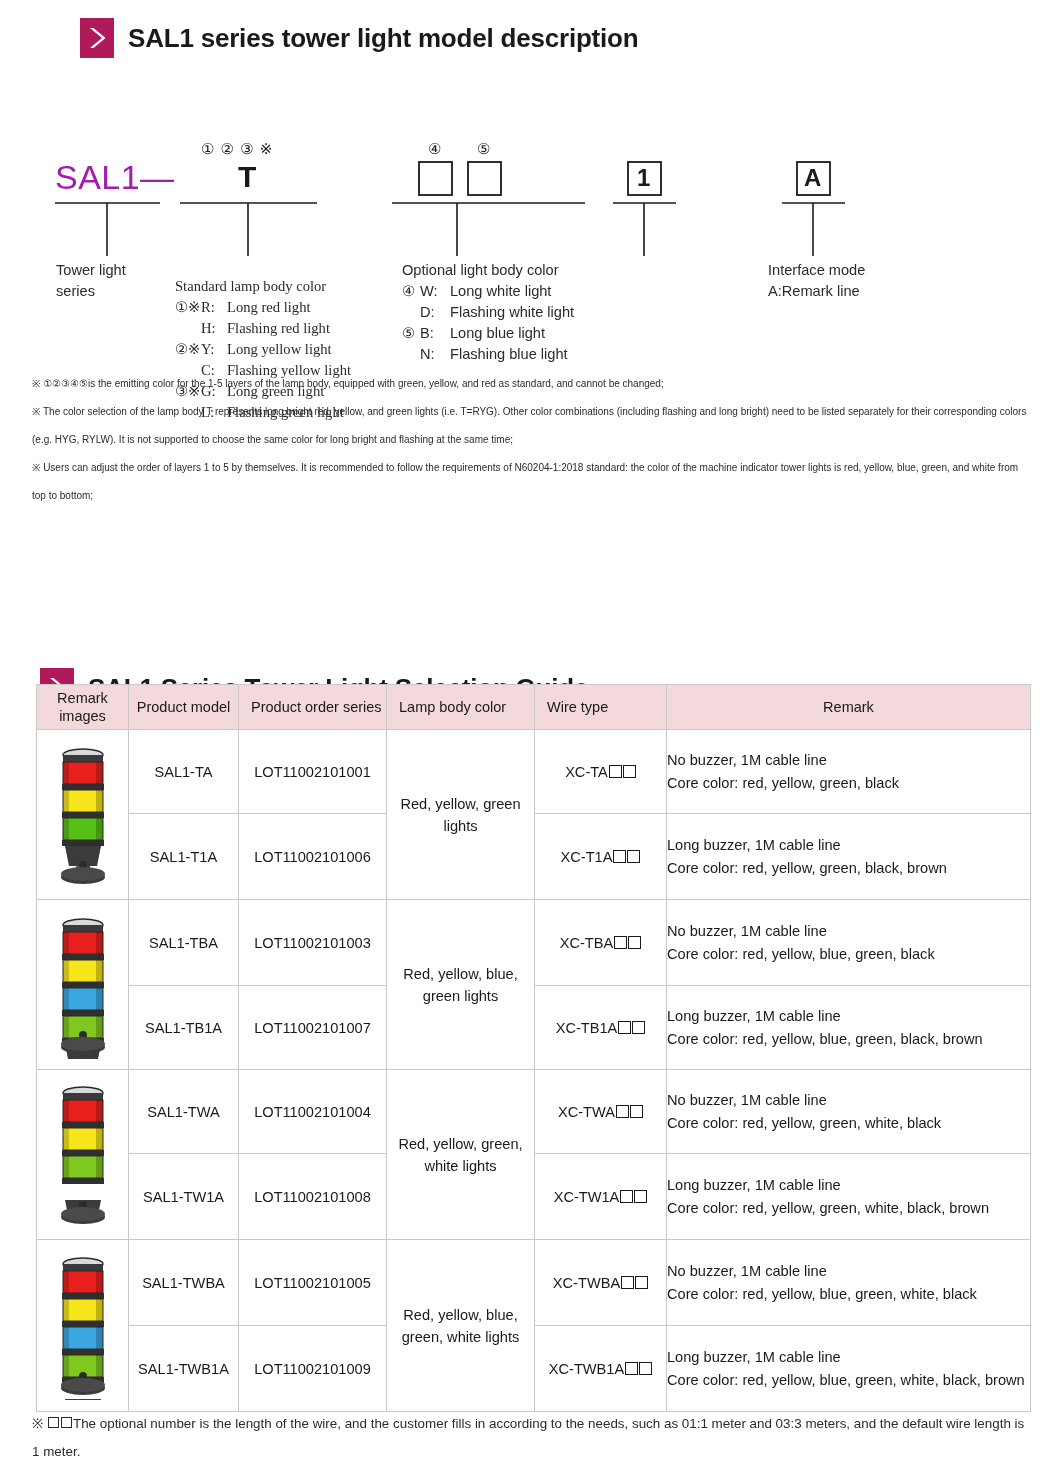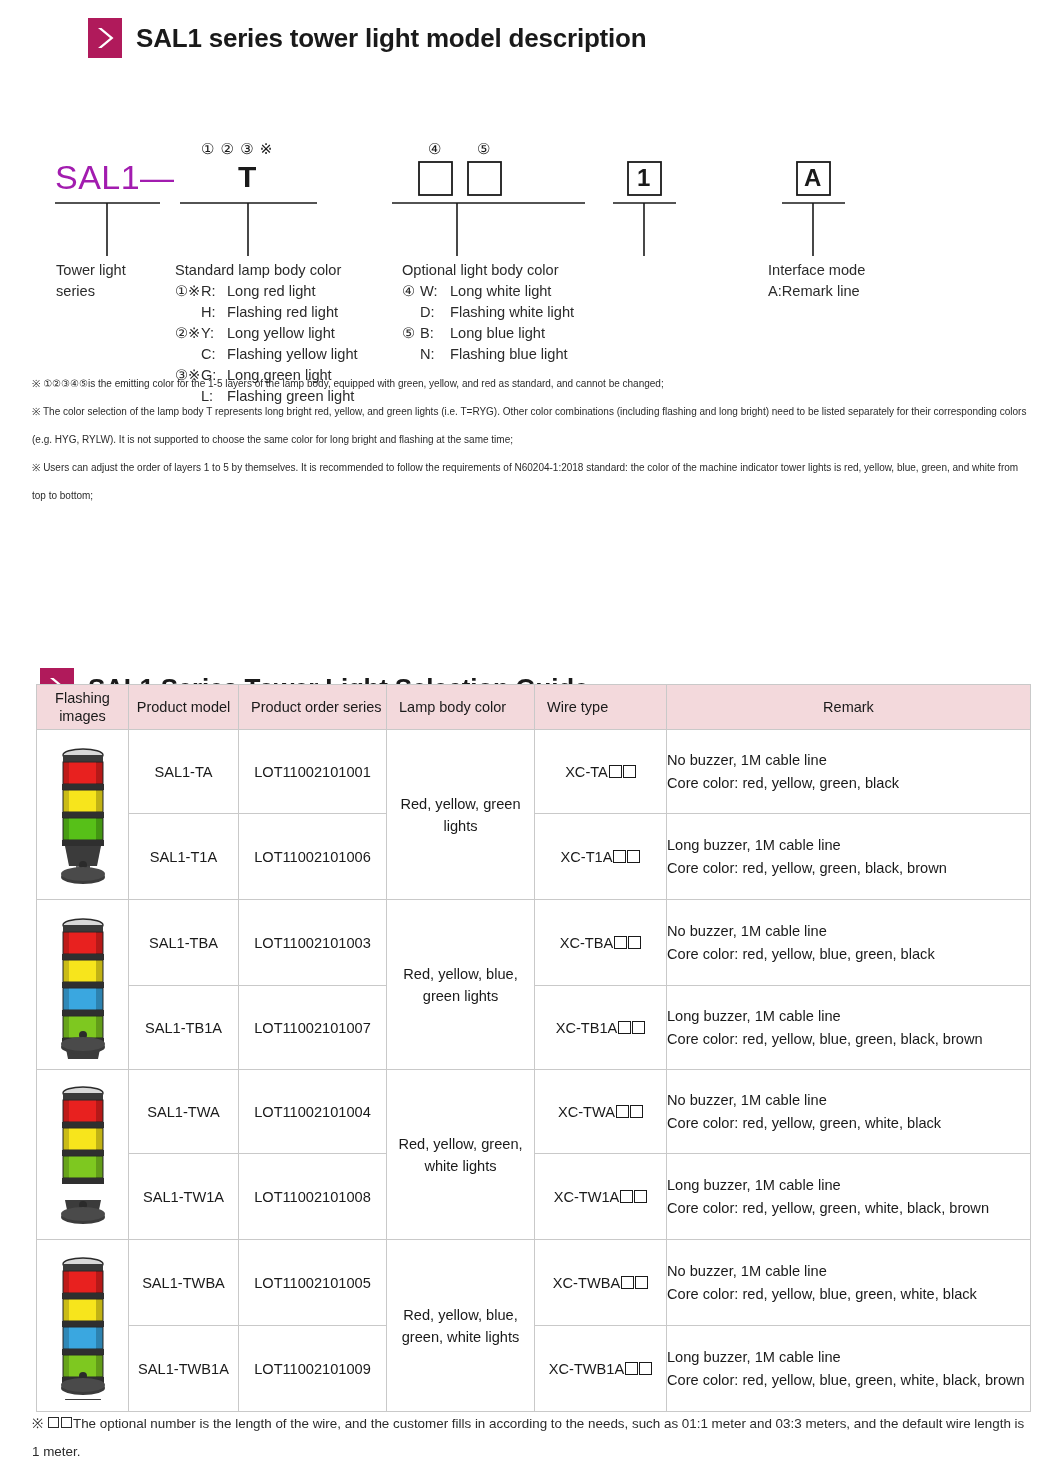--- a/index.html
+++ b/index.html
@@ -18,21 +18,21 @@
     width:34px; height:40px; background:#b01a5b;
     display:flex; align-items:center; justify-content:center;
     flex:0 0 auto;
   }
   .sec-head .chev svg { display:block; }
   .sec-head h2 {
     margin:0; font-size:26px; font-weight:bold; letter-spacing:-0.2px;
     color:#1a1a1a; line-height:1;
   }
 
-  #head1 { position:absolute; left:40px; top:18px;padding-left:48px; }
+  #head1 { position:absolute; left:32px; top:18px;padding-left:48px; }
   #head2 { position:absolute; left:40px; top:628px;margin-top:40px; }
 
   
   #diagram { position:absolute; left:0; top:70px; width:1060px; height:280px; }
   #diagram svg { position:absolute; left:0; top:0; }
 
   .dg-txt { position:absolute; white-space:nowrap; }
 
   .code-big { font-size:34px; font-weight:400; letter-spacing:0.5px; color:#a21caf; }
   .code-T   { font-size:30px; font-weight:bold; color:#1a1a1a; }
@@ -120,21 +120,21 @@
   <span class="dg-txt circnum" style="left:428px; top:70px;">④</span>
   <span class="dg-txt circnum" style="left:477px; top:70px;">⑤</span>
   <span class="dg-txt boxchar" style="left:637px; top:94px;">1</span>
   <span class="dg-txt boxchar" style="left:804px; top:94px;">A</span>
 
   <div class="leg" style="left:56px; top:190px;">
     <span class="row">Tower light</span>
     <span class="row">series</span>
   </div>
 
-  <div class="leg" style="left:175px; top:190px;">
+  <div class="leg" style="left:175px; top:206px;font-family:Liberation Serif, serif;">
     <span class="row">Standard lamp body color</span>
     <span class="row">
       <span class="ind" style="width:26px;">①※</span><span class="ind" style="width:26px;">R:</span><span>Long red light</span>
     </span>
     <span class="row">
       <span class="ind" style="width:26px;"></span><span class="ind" style="width:26px;">H:</span><span>Flashing red light</span>
     </span>
     <span class="row">
       <span class="ind" style="width:26px;">②※</span><span class="ind" style="width:26px;">Y:</span><span>Long yellow light</span>
     </span>
@@ -192,21 +192,21 @@
   <colgroup>
     <col style="width:92px">
         <col style="width:110px">
         <col style="width:148px">
     <col style="width:148px">
         <col style="width:132px">
         <col style="width:364px">
   </colgroup>
   <thead>
     <tr>
-      <th>Flashing images</th>
+      <th>Remark images</th>
       <th>Product model</th>
       <th class="left-al">Product order series</th>
       <th class="left-al">Lamp body color</th>
       <th class="left-al">Wire type</th>
       <th>Remark</th>
     </tr>
   </thead>
   <tbody>
         <tr style="height: 84px;">
           <td class="c-img" rowspan="2"><span><svg class="tower" width="88" height="148" viewBox="0 0 88 148">

